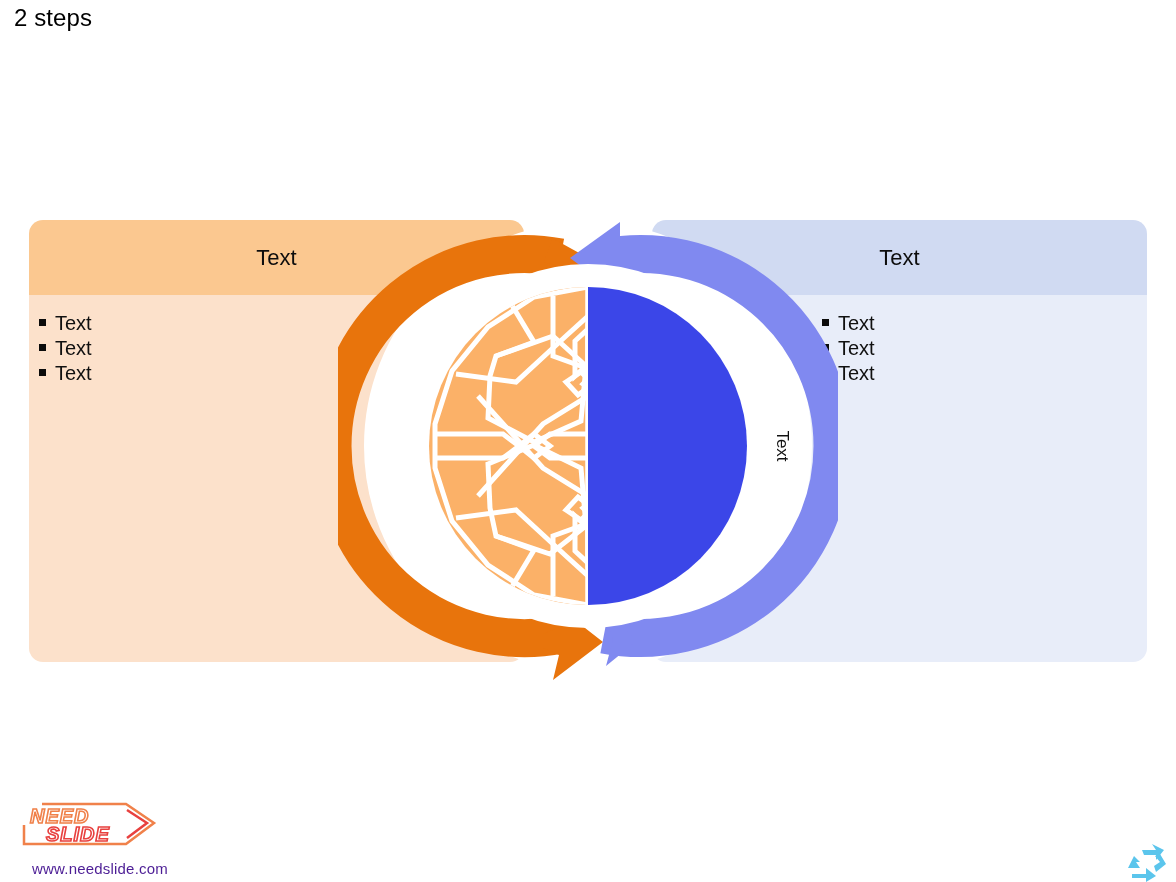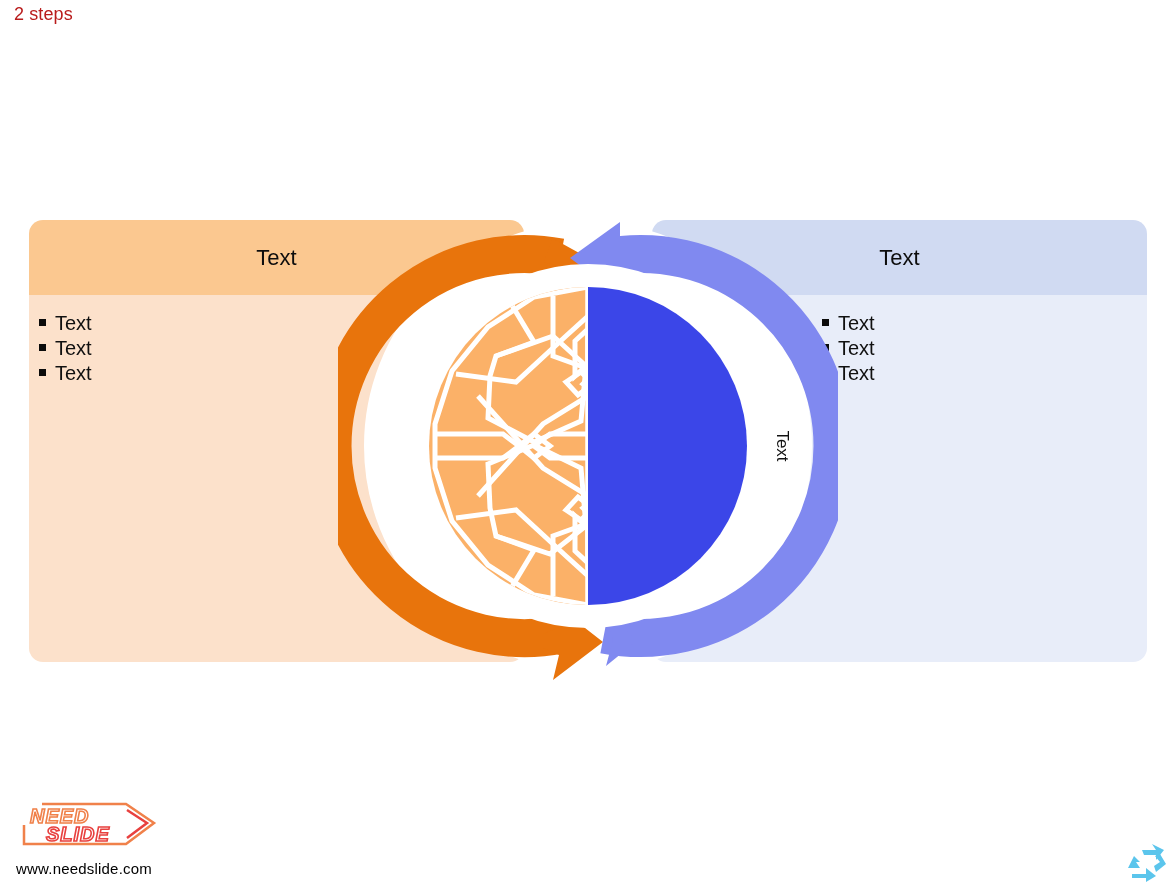--- a/index.html
+++ b/index.html
@@ -14,22 +14,22 @@
     overflow: hidden;
     font-family: "Liberation Sans", sans-serif;
     -webkit-font-smoothing: antialiased;
   }
 
   
   #slide-title {
     position: absolute;
     left: 14px;
     top: 4px;
-    font-size: 18px;
-    color: #b91c1c;
+    font-size: 24px;
+    color: #000000;
     letter-spacing: 0.1px;
     white-space: nowrap;
   }
 
   
   .panel {
     position: absolute;
     top: 220px;
     width: 495px;
     height: 442px;
@@ -99,24 +99,24 @@
   
   #brand-logo {
     position: absolute;
     left: 14px;
     top: 801px;
     width: 150px;
     height: 48px;
   }
   #brand-url {
     position: absolute;
-    left: 16px;
+    left: 32px;
     top: 860px;
     font-size: 15px;
-    color: #000000;
+    color: #4c1d95;
     letter-spacing: 0.2px;
   }
 
   
   #page-badge {
     position: absolute;
     left: 1122px;
     top: 838px;
     width: 48px;
     height: 44px;

